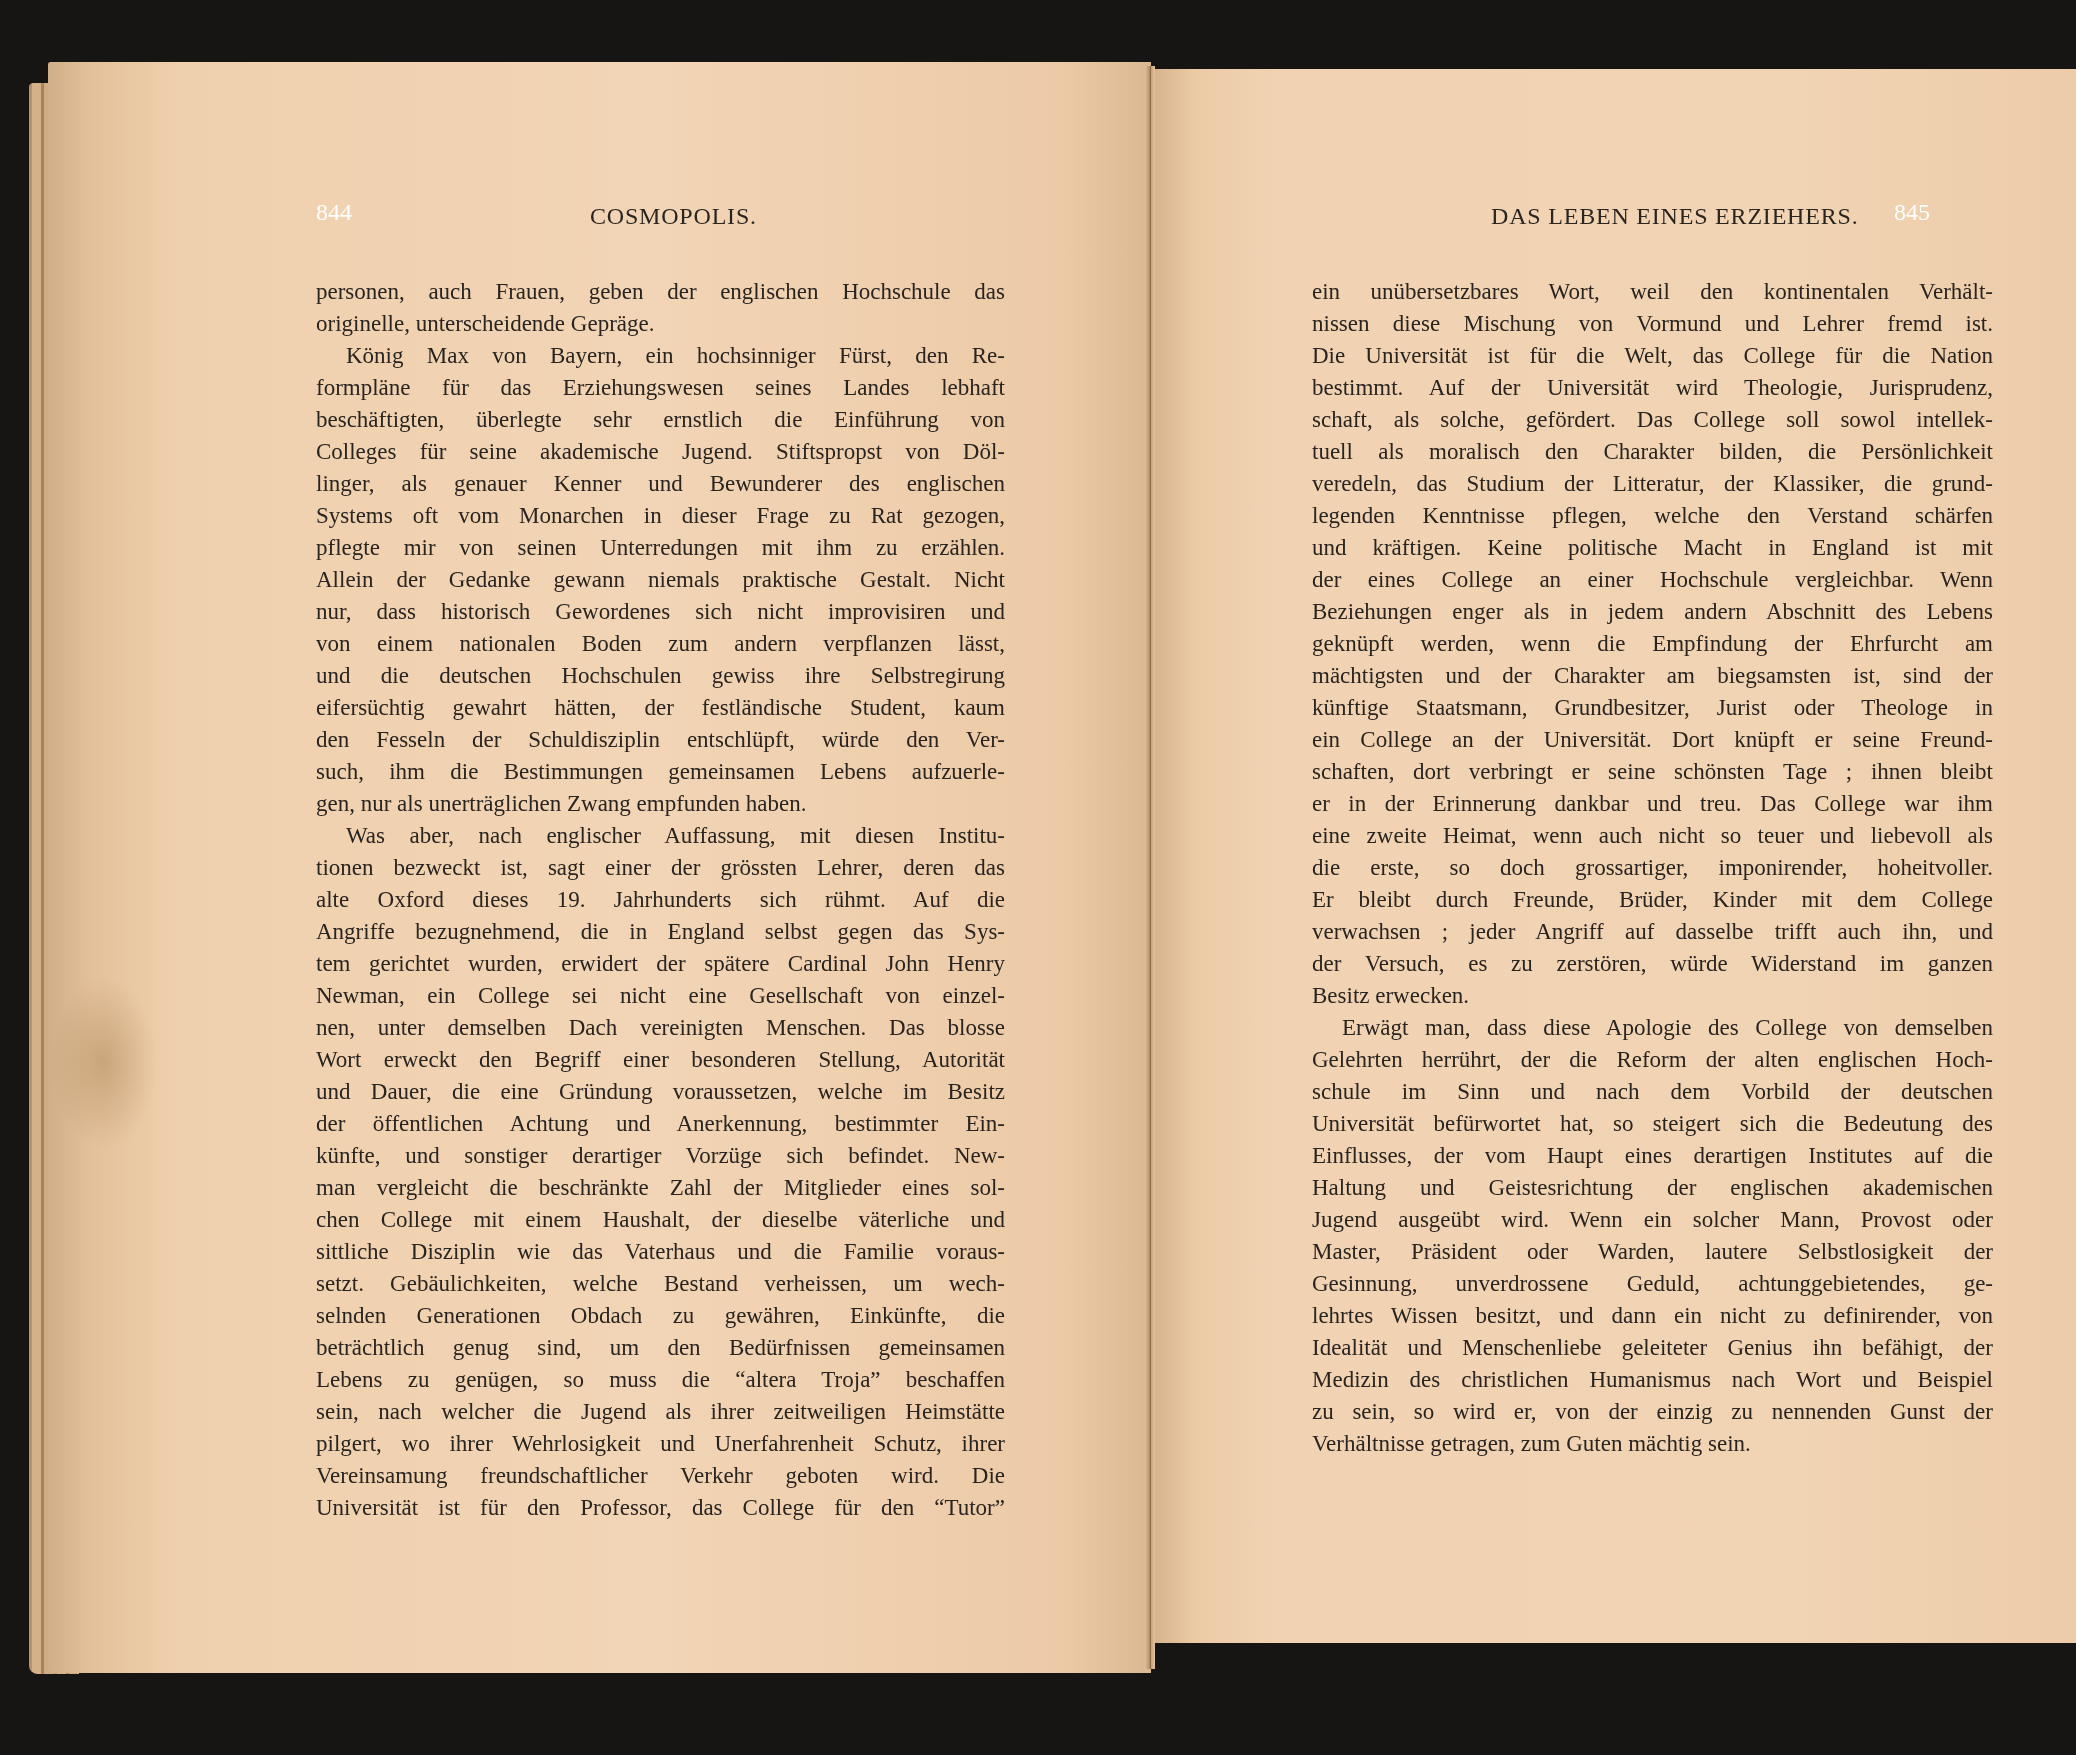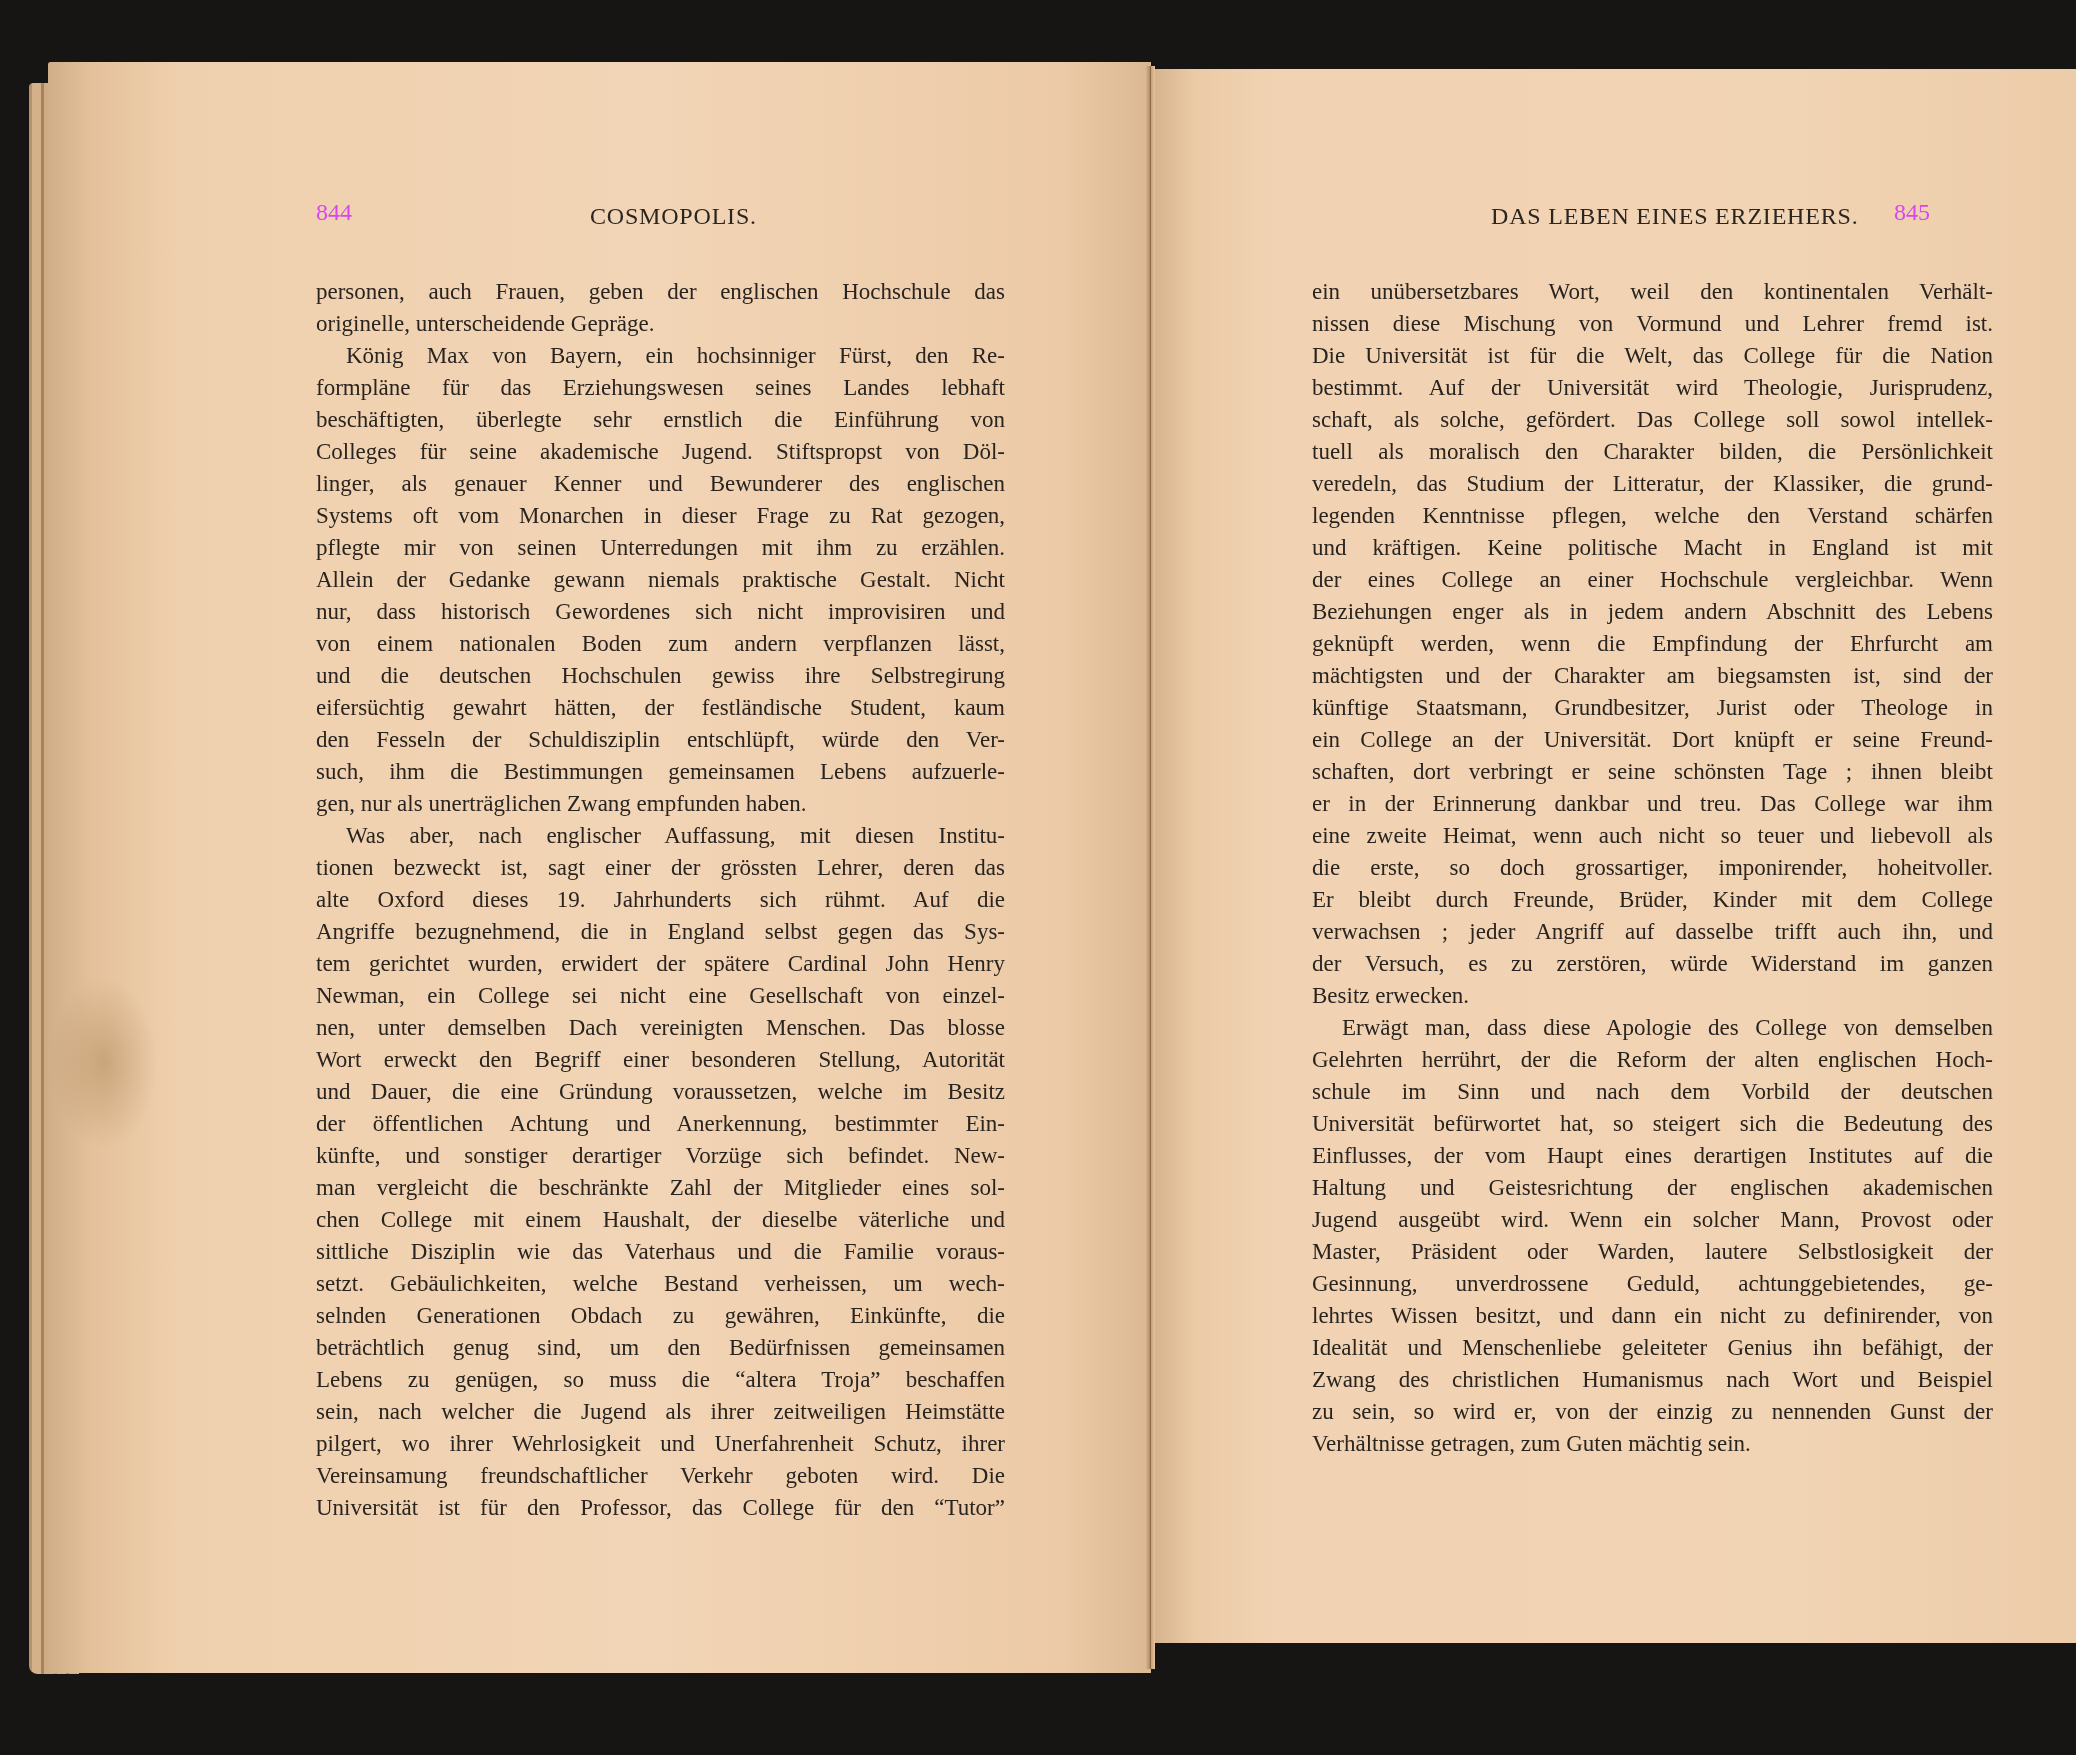--- a/index.html
+++ b/index.html
@@ -30,21 +30,21 @@
     border-radius: 4.2px 0 0 8.3px; }
   #gutter {
     position: absolute; left: 1146px; top: 66px; width: 9px; height: 1603px;
     background: linear-gradient(90deg, #d9b48c, #b08a64 45%, #8f6c4d 50%, #c9a47c 60%, #e8c6a1);
   }
   .running-head {
     position: absolute; top: 203px; height: 29px;
     font-size: 24px; color: #2b2520; letter-spacing: 0.8px;
   }
   .folio {
-    position: absolute; font-size: 24px; color: #d946ef;
+    position: absolute; font-size: 24px; color: #ffffff;
   }
   .text-block {
     position: absolute; color: #2a2420;
     font-size: 23px; line-height: 32px; margin-top: 22px;
   }
   .text-block .line {
     display: block; white-space: nowrap;
     text-align: justify; text-align-last: justify;
   }
   .text-block .line.last { text-align-last: left; }
@@ -142,17 +142,17 @@
     <span class="line">Gelehrten herrührt, der die Reform der alten englischen Hoch-</span>
     <span class="line">schule im Sinn und nach dem Vorbild der deutschen</span>
     <span class="line">Universität befürwortet hat, so steigert sich die Bedeutung des</span>
     <span class="line">Einflusses, der vom Haupt eines derartigen Institutes auf die</span>
     <span class="line">Haltung und Geistesrichtung der englischen akademischen</span>
     <span class="line">Jugend ausgeübt wird.  Wenn ein solcher Mann, Provost oder</span>
     <span class="line">Master, Präsident oder Warden, lautere Selbstlosigkeit der</span>
     <span class="line">Gesinnung, unverdrossene Geduld, achtunggebietendes, ge-</span>
     <span class="line">lehrtes Wissen besitzt, und dann ein nicht zu definirender, von</span>
     <span class="line">Idealität und Menschenliebe geleiteter Genius ihn befähigt, der</span>
-    <span class="line">Zwang des christlichen Humanismus nach Wort und Beispiel</span>
+    <span class="line">Medizin des christlichen Humanismus nach Wort und Beispiel</span>
     <span class="line">zu sein, so wird er, von der einzig zu nennenden Gunst der</span>
     <span class="line last">Verhältnisse getragen, zum Guten mächtig sein.</span>
   </div>
 
 
 </body></html>

